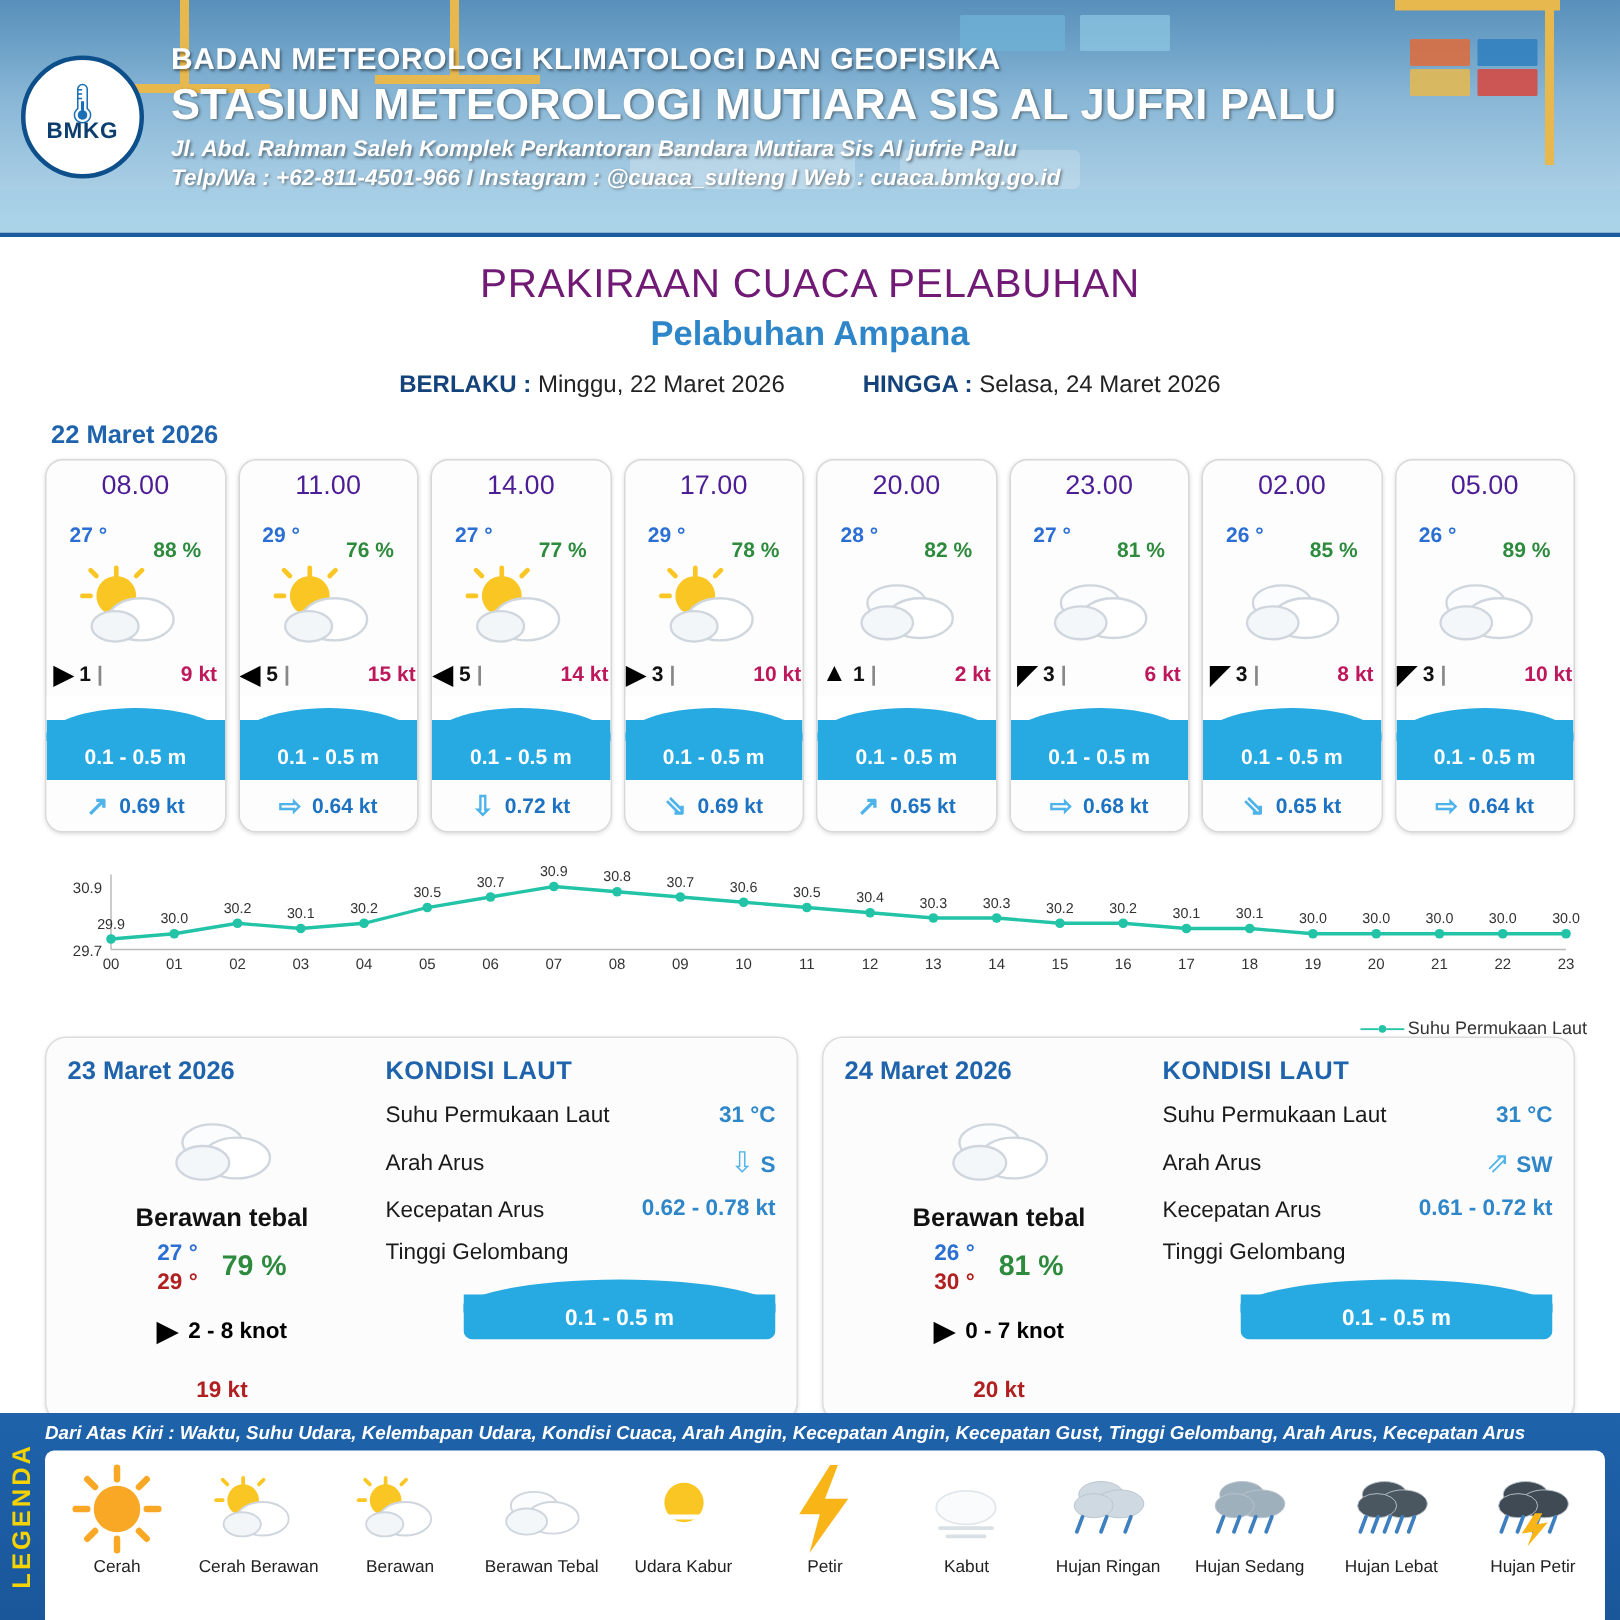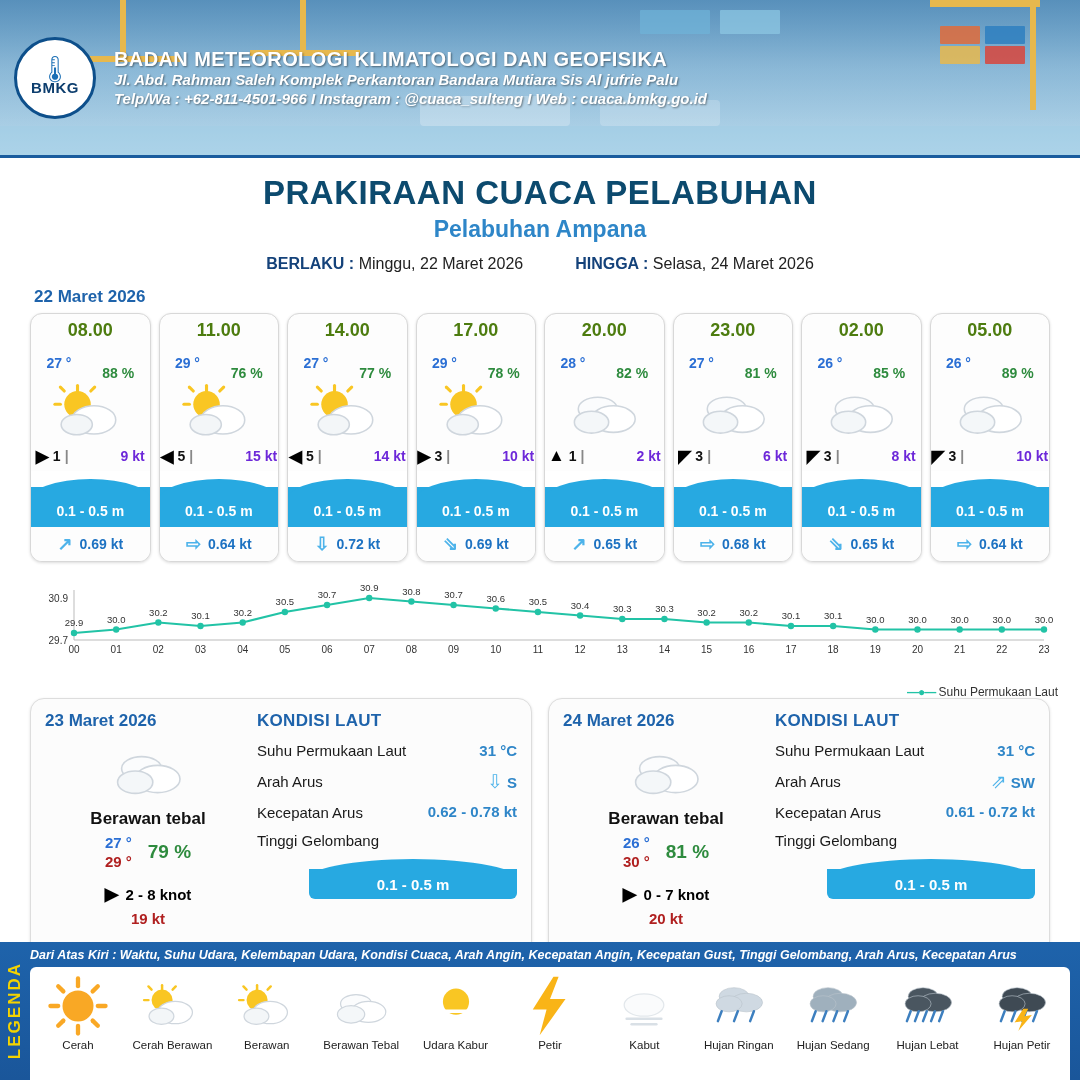--- a/index.html
+++ b/index.html
@@ -43,54 +43,54 @@
   .logo .bmkg { font-size: 15px; font-weight: bold; color: #0d3e6e; letter-spacing: .5px; }
   .hdr-text { color: #ffffff; text-shadow: 1px 1px 2px rgba(0,0,0,.45); }
   .hdr-l1 { font-size: 20px; font-weight: bold; letter-spacing: .4px; }
   .hdr-l2 { font-size: 29px; font-weight: bold; letter-spacing: .2px; margin: 2px 0 4px; }
   .hdr-l3 { font-size: 15px; font-weight: bold; font-style: italic; }
   .hdr-l4 { font-size: 15px; font-weight: bold; font-style: italic; margin-top: 2px; }
 
   
   .title-wrap { text-align: center; padding-top: 16px; }
   .main-title {
-    font-size: 33px; font-weight: bold; color: #0c4a6e; letter-spacing: .5px;
+    font-size: 27px; font-weight: normal; color: #701a75; letter-spacing: .5px;
   }
   .sub-title { font-size: 23px; font-weight: bold; color: #2e86c8; margin-top: 4px; }
   .valid-row {
     display: flex; justify-content: center; gap: 52px;
     margin-top: 12px; font-size: 16px;
   }
   .valid-lbl { font-weight: bold; color: #14427a; }
   .valid-val { color: #222; }
 
   .date-label {
     margin: 14px 0 6px 34px; font-size: 17px; font-weight: bold; color: #1e63ab;
   }
 
   
   .cards { display: flex; gap: 8px; padding: 0 30px; }
   .card {
     width: 123px; background: #fdfdfd; border: 1px solid #d8d8d8;
     border-radius: 12px; box-shadow: 0 1px 3px rgba(0,0,0,.14);
     overflow: hidden; padding-top: 6px;
   }
-  .c-time { text-align: center; font-size: 18px; font-weight: bold; color: #4d7c0f; }
+  .c-time { text-align: center; font-size: 18px; font-weight: normal; color: #4c1d95; }
   .c-th { display: flex; justify-content: space-around; align-items: center; margin-top: 3px; font-size: 14px; font-weight: bold; }
   .c-temp { color: #2b6fd4; }
   .c-hum { color: #2e8b3e; margin-top: 21px; }
   .c-icon { height: 62px; display: flex; align-items: center; justify-content: center; }
   .c-wind {
     display: flex; align-items: center; justify-content: center; gap: 4px;
     font-size: 14px; font-weight: bold; height: 26px;
   }
   .c-wind .arr { font-size: 17px; color: #000; display:inline-block; }
   .c-wind .spd { color: #111; }
   .c-wind .sep { color: #888; }
-  .c-wind .gust { color: #6d28d9; padding-left: 48px; }
+  .c-wind .gust { color: #be185d; padding-left: 48px; }
   .wave-band {
     position: relative; height: 56px; background: #ffffff; margin-top: 2px;
   }
   .wave-band .water {
     position: absolute; left:0; right:0; bottom:0; height: 40px; background: #27a9e1;
   }
   .wave-band .crest {
     position: absolute; left:-2px; right:-2px; top: 8px; height: 22px;
     background: #27a9e1;
     border-radius: 50% 50% 0 0 / 100% 100% 0 0;
@@ -124,21 +124,21 @@
   .p-left { width: 206px; text-align: center; }
   .p-date { font-size: 17px; font-weight: bold; color: #1e63ab; text-align: left; }
   .p-ico { height: 62px; display: flex; align-items: center; justify-content: center; margin-top: 10px; }
   .p-cond { font-size: 17px; font-weight: bold; color: #111; margin-top: 6px; }
   .p-th { display: flex; align-items: center; justify-content: center; gap: 16px; margin-top: 4px; }
   .p-temps { font-size: 15px; font-weight: bold; line-height: 19px; }
   .p-tmin { color: #2b6fd4; }
   .p-tmax { color: #b02020; }
   .p-hum { font-size: 19px; font-weight: bold; color: #2e8b3e; }
   .p-wind { display: flex; align-items: center; justify-content: center; gap: 7px; margin-top: 12px; font-size: 15px; font-weight: bold; }
-  .p-gust { font-size: 15px; font-weight: bold; color: #b02020; margin-top: 5px; }
+  .p-gust { font-size: 15px; font-weight: bold; color: #b02020; margin-top: 20px; }
   .p-right { flex: 1; padding-left: 6px; position: relative; }
   .p-sec { font-size: 17px; font-weight: bold; color: #1e63ab; letter-spacing: .3px; }
   .p-row { display: flex; justify-content: space-between; align-items: center; margin-top: 11px; font-size: 15px; color: #1a1a1a; }
   .p-val { color: #2f86c8; font-weight: bold; font-size: 15px; }
   .p-arr { color: #4db3ea; font-size: 19px; }
   .p-wave {
     position: relative; height: 46px; margin-top: 4px; border-radius: 6px; overflow: hidden;
   }
   .p-wave .water { position: absolute; left:0; right:0; bottom:0; height: 30px; background: #27a9e1; }
   .p-wave .crest { position: absolute; left: -4px; right: -4px; top: 6px; height: 22px; background: #27a9e1;
@@ -194,20 +194,21 @@
     <i style="left:600px;top:100px;width:120px;height:26px;background:rgba(255,255,255,.2);border-radius:4px;"></i>
   </div>
 
   <div class="header-inner">
     <div class="logo">
       <span class="glyph">🌡</span>
       <span class="bmkg">BMKG</span>
     </div>
     <div class="hdr-text">
       <div class="hdr-l1">BADAN METEOROLOGI KLIMATOLOGI DAN GEOFISIKA</div>
+      <div class="hdr-l2">STASIUN METEOROLOGI MUTIARA SIS AL JUFRI PALU</div>
       <div class="hdr-l3">Jl. Abd. Rahman Saleh Komplek Perkantoran Bandara Mutiara Sis Al jufrie Palu</div>
       <div class="hdr-l4">Telp/Wa : +62-811-4501-966  I  Instagram : @cuaca_sulteng  I  Web : cuaca.bmkg.go.id</div>
     </div>
   </div>
 </div>
 
 <div class="title-wrap">
   <div class="main-title">PRAKIRAAN CUACA PELABUHAN</div>
   <div class="sub-title">Pelabuhan Ampana</div>
   <div class="valid-row">

